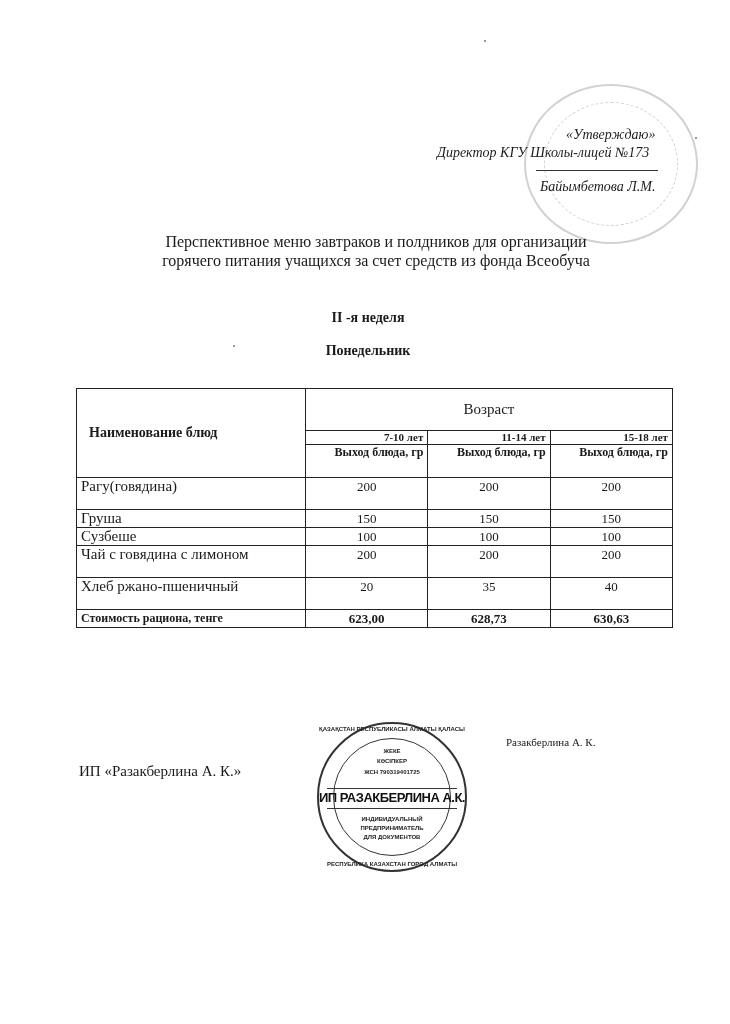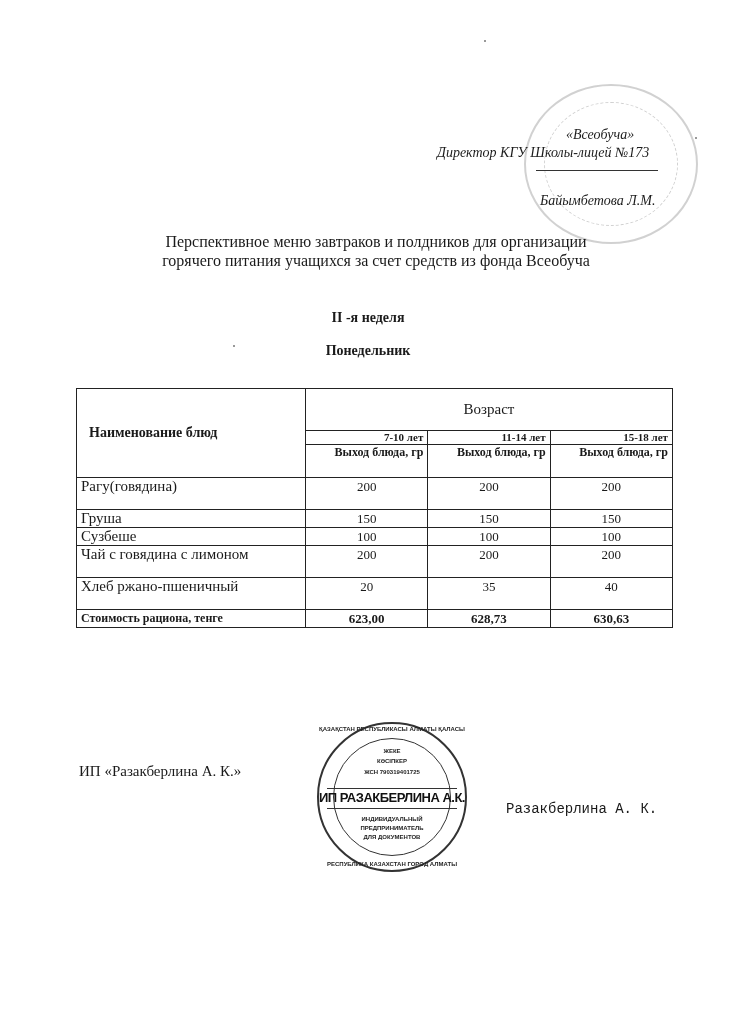--- a/index.html
+++ b/index.html
@@ -11,21 +11,21 @@
       font-family: "Liberation Serif", "DejaVu Serif", serif;
       color: #1a1a1a;
     }
     .abs { position: absolute; }
 
     
     .approve { font-style: italic; font-size: 14px; line-height: 18px; color: #1c1c1c; }
     #approve-title { left: 566px; top: 126px; }
     #approve-director { left: 437px; top: 144px; }
     #approve-line { left: 536px; top: 170px; width: 122px; border-top: 1px solid #333; height: 0; }
-    #approve-name { left: 540px; top: 192px; }
+    #approve-name { left: 540px; top: 178px; }
 
     .stamp-round {
       border-radius: 50%;
       border: 2px solid rgba(80,80,80,0.35);
       box-sizing: border-box;
       margin-left: 12px;
     }
     #stamp-top { left: 512px; top: 84px; width: 174px; height: 160px; border-color: rgba(90,90,90,0.28); }
     #stamp-top .inner { position: absolute; left: 18px; top: 16px; right: 18px; bottom: 16px; border-radius: 50%; border: 1px dashed rgba(90,90,90,0.28); }
 
@@ -59,21 +59,21 @@
     .dish { font-size: 15px; line-height: 17px; }
     .val { text-align: center; font-size: 13px; line-height: 17px; }
     .r-tall td { height: 31px; }
     .r-short td { height: 16px; }
     .r-total td { height: 17px; font-weight: bold; }
     .r-total .dish { font-size: 12px; font-weight: bold; }
     .r-total .val { font-size: 13px; font-weight: bold; }
 
     
     #ip-left { left: 79px; top: 763px; font-size: 15px; }
-    #ip-right { left: 506px; top: 801px; font-size: 14px; font-family: Liberation Mono, monospace; }
+    #ip-right { left: 506px; top: 736px; font-size: 11px; }
 
     #stamp-bottom {
       left: 305px; top: 722px; width: 150px; height: 150px;
       border: 2px solid #333;
     }
     #stamp-bottom .ring {
       position: absolute; left: 14px; top: 14px; right: 14px; bottom: 14px;
       border-radius: 50%; border: 1.5px solid #333;
     }
     #stamp-bottom .bar1, #stamp-bottom .bar2 {
@@ -88,21 +88,21 @@
 
     .speck { position: absolute; width: 2px; height: 2px; background: #777; border-radius: 1px; }
   </style>
 </head>
 <body>
 
 <div class="abs stamp-round" id="stamp-top">
     <div class="inner"></div>
   </div>
 
-<div class="abs approve" id="approve-title">«Всеобуча»</div>
+<div class="abs approve" id="approve-title">«Утверждаю»</div>
 <div class="abs approve" id="approve-director">Директор КГУ Школы-лицей №173</div>
 <div class="abs" id="approve-line"></div>
 <div class="abs approve" id="approve-name">Байымбетова Л.М.</div>
 
 <div class="abs title" id="title-line1">Перспективное  меню  завтраков и полдников  для  организации</div>
 <div class="abs title" id="title-line2">горячего  питания   учащихся  за счет средств из фонда Всеобуча</div>
 <div class="abs heading" id="week">II -я  неделя</div>
 <div class="abs heading" id="day">Понедельник</div>
 
 <table class="menu">

